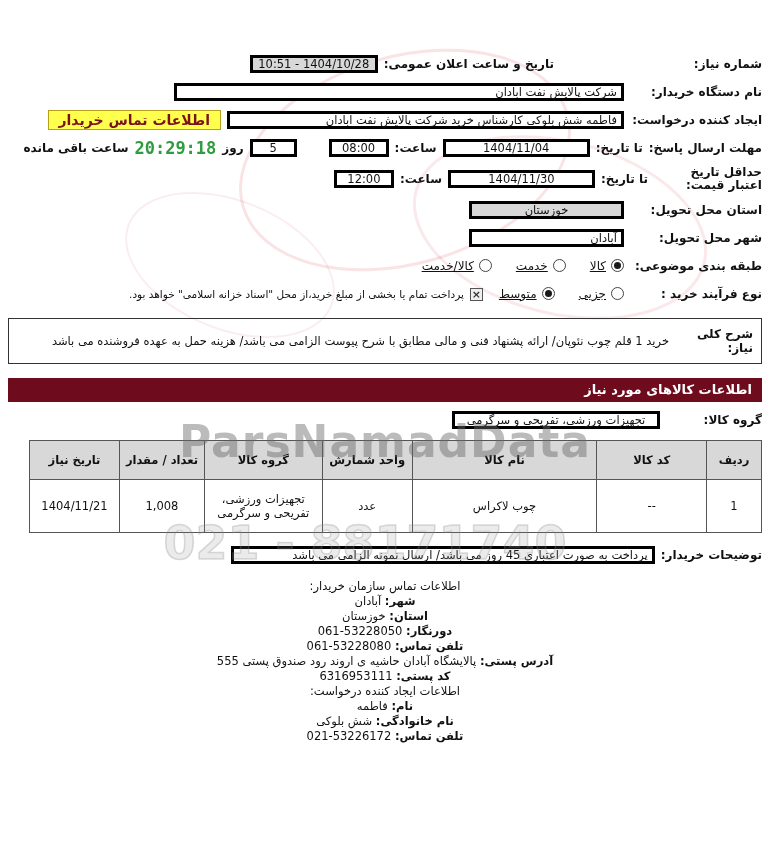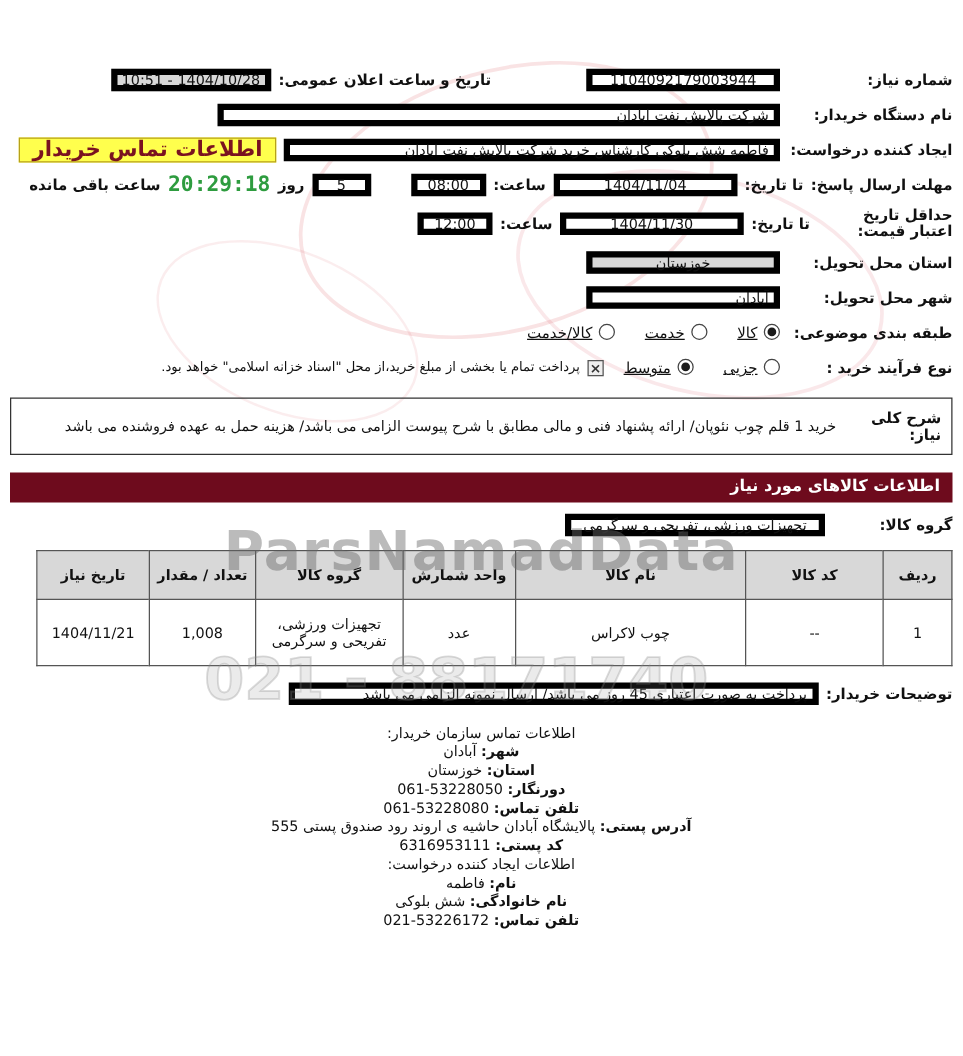--- a/index.html
+++ b/index.html
@@ -19,34 +19,34 @@
   }
   .bar2 { margin-top:14px; }
 
   
   .frow { display:flex; align-items:center; gap:6px; margin-top:8px; min-height:20px; font-size:12px; position:relative; z-index:2; }
   .frow.first { margin-top:26px; }
   .lbl { font-weight:bold; white-space:nowrap; }
   .wlab { width:132px; flex:none; }
   .wwrap { width:108px; flex:none; white-space:normal; line-height:13px; }
   .field {
-    border:5px solid #000000; background:#fff; height:18px; font-size:11.5px;
+    border:3px solid #000000; background:#fff; height:18px; font-size:11.5px;
     padding:0 4px; display:flex; align-items:center; white-space:nowrap; flex:none;
   }
   .center { justify-content:center; }
   .start { justify-content:flex-start; }
   .gray { background:var(--field-gray,#d8d8d8); }
   .w155 { width:155px; } .w128 { width:128px; } .w450 { width:450px; }
   .w397 { width:397px; } .w147 { width:147px; } .w60 { width:60px; }
   .w47 { width:47px; } .w208 { width:208px; } .w424 { width:424px; }
   .gap70 { margin-right:70px; } .gap26 { margin-right:26px; } .gap18 { margin-right:18px; } .gap10 { margin-right:10px; }
 
   .ybtn {
     background:var(--button-yellow,#ffff4d); border:1px solid #b7a11a; color:#7a1220;
-    font-weight:bold; font-size:17px; height:20px; display:flex; align-items:center;
+    font-weight:bold; font-size:14px; height:20px; display:flex; align-items:center;
     padding:0 10px; cursor:pointer; white-space:nowrap; flex:none;
   }
   .timer { color:var(--timer-green,#2e9c3f); font-weight:bold; font-size:17px; font-family:"DejaVu Sans Mono",monospace; }
 
   
   .opt { display:flex; align-items:flex-start; gap:5px; white-space:nowrap; cursor:pointer;text-decoration:underline; }
   .radio { width:13px; height:13px; border:1px solid #444; border-radius:50%; background:#fff; position:relative; flex:none; }
   .radio.on::after { content:""; position:absolute; top:2px; left:2px; right:2px; bottom:2px; background:#1a1a1a; border-radius:50%; }
   .checkbox { width:13px; height:13px; border:1px solid #555; background:#eee; color:#333; flex:none;
     display:flex; align-items:center; justify-content:center; font-size:11px; font-weight:bold; cursor:pointer; }
@@ -96,21 +96,20 @@
 
 <div class="page">
 
   <div class="wm-red wm-red1"></div>
   <div class="wm-red wm-red2"></div>
   <div class="wm-red wm-red3"></div>
 
 
   <div class="frow first">
     <span class="lbl wlab">شماره نیاز:</span>
-    <span class="field w155 center">1104092179003944</span>
     <span class="lbl gap70">تاریخ و ساعت اعلان عمومی:</span>
     <span class="field w128 center gray">1404/10/28 - 10:51</span>
   </div>
 
   <div class="frow">
     <span class="lbl wlab">نام دستگاه خریدار:</span>
     <span class="field w450 start">شرکت پالایش نفت ابادان</span>
   </div>
 
   <div class="frow">

